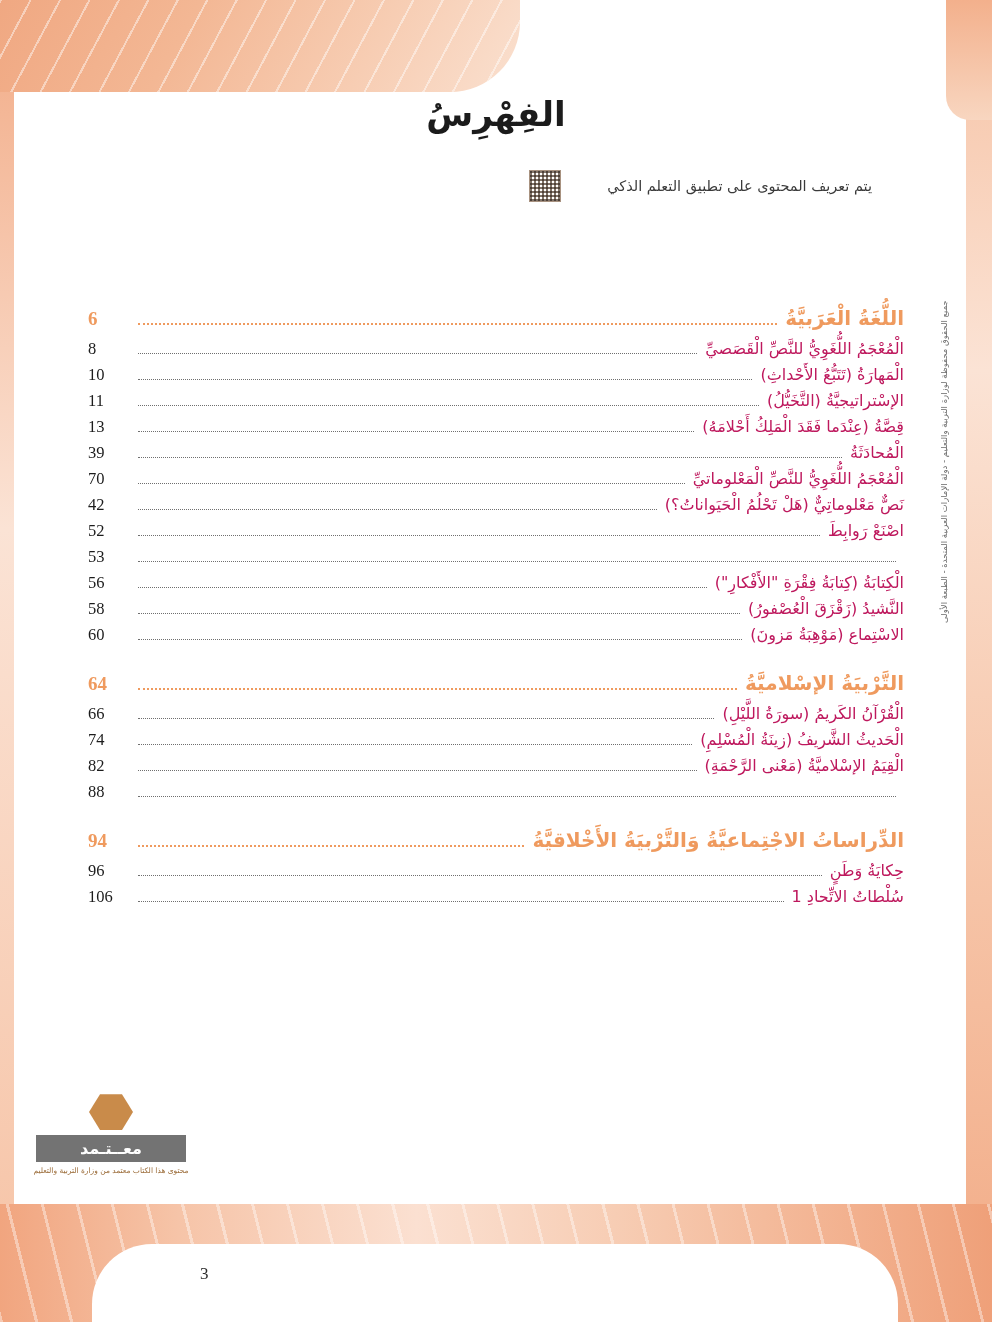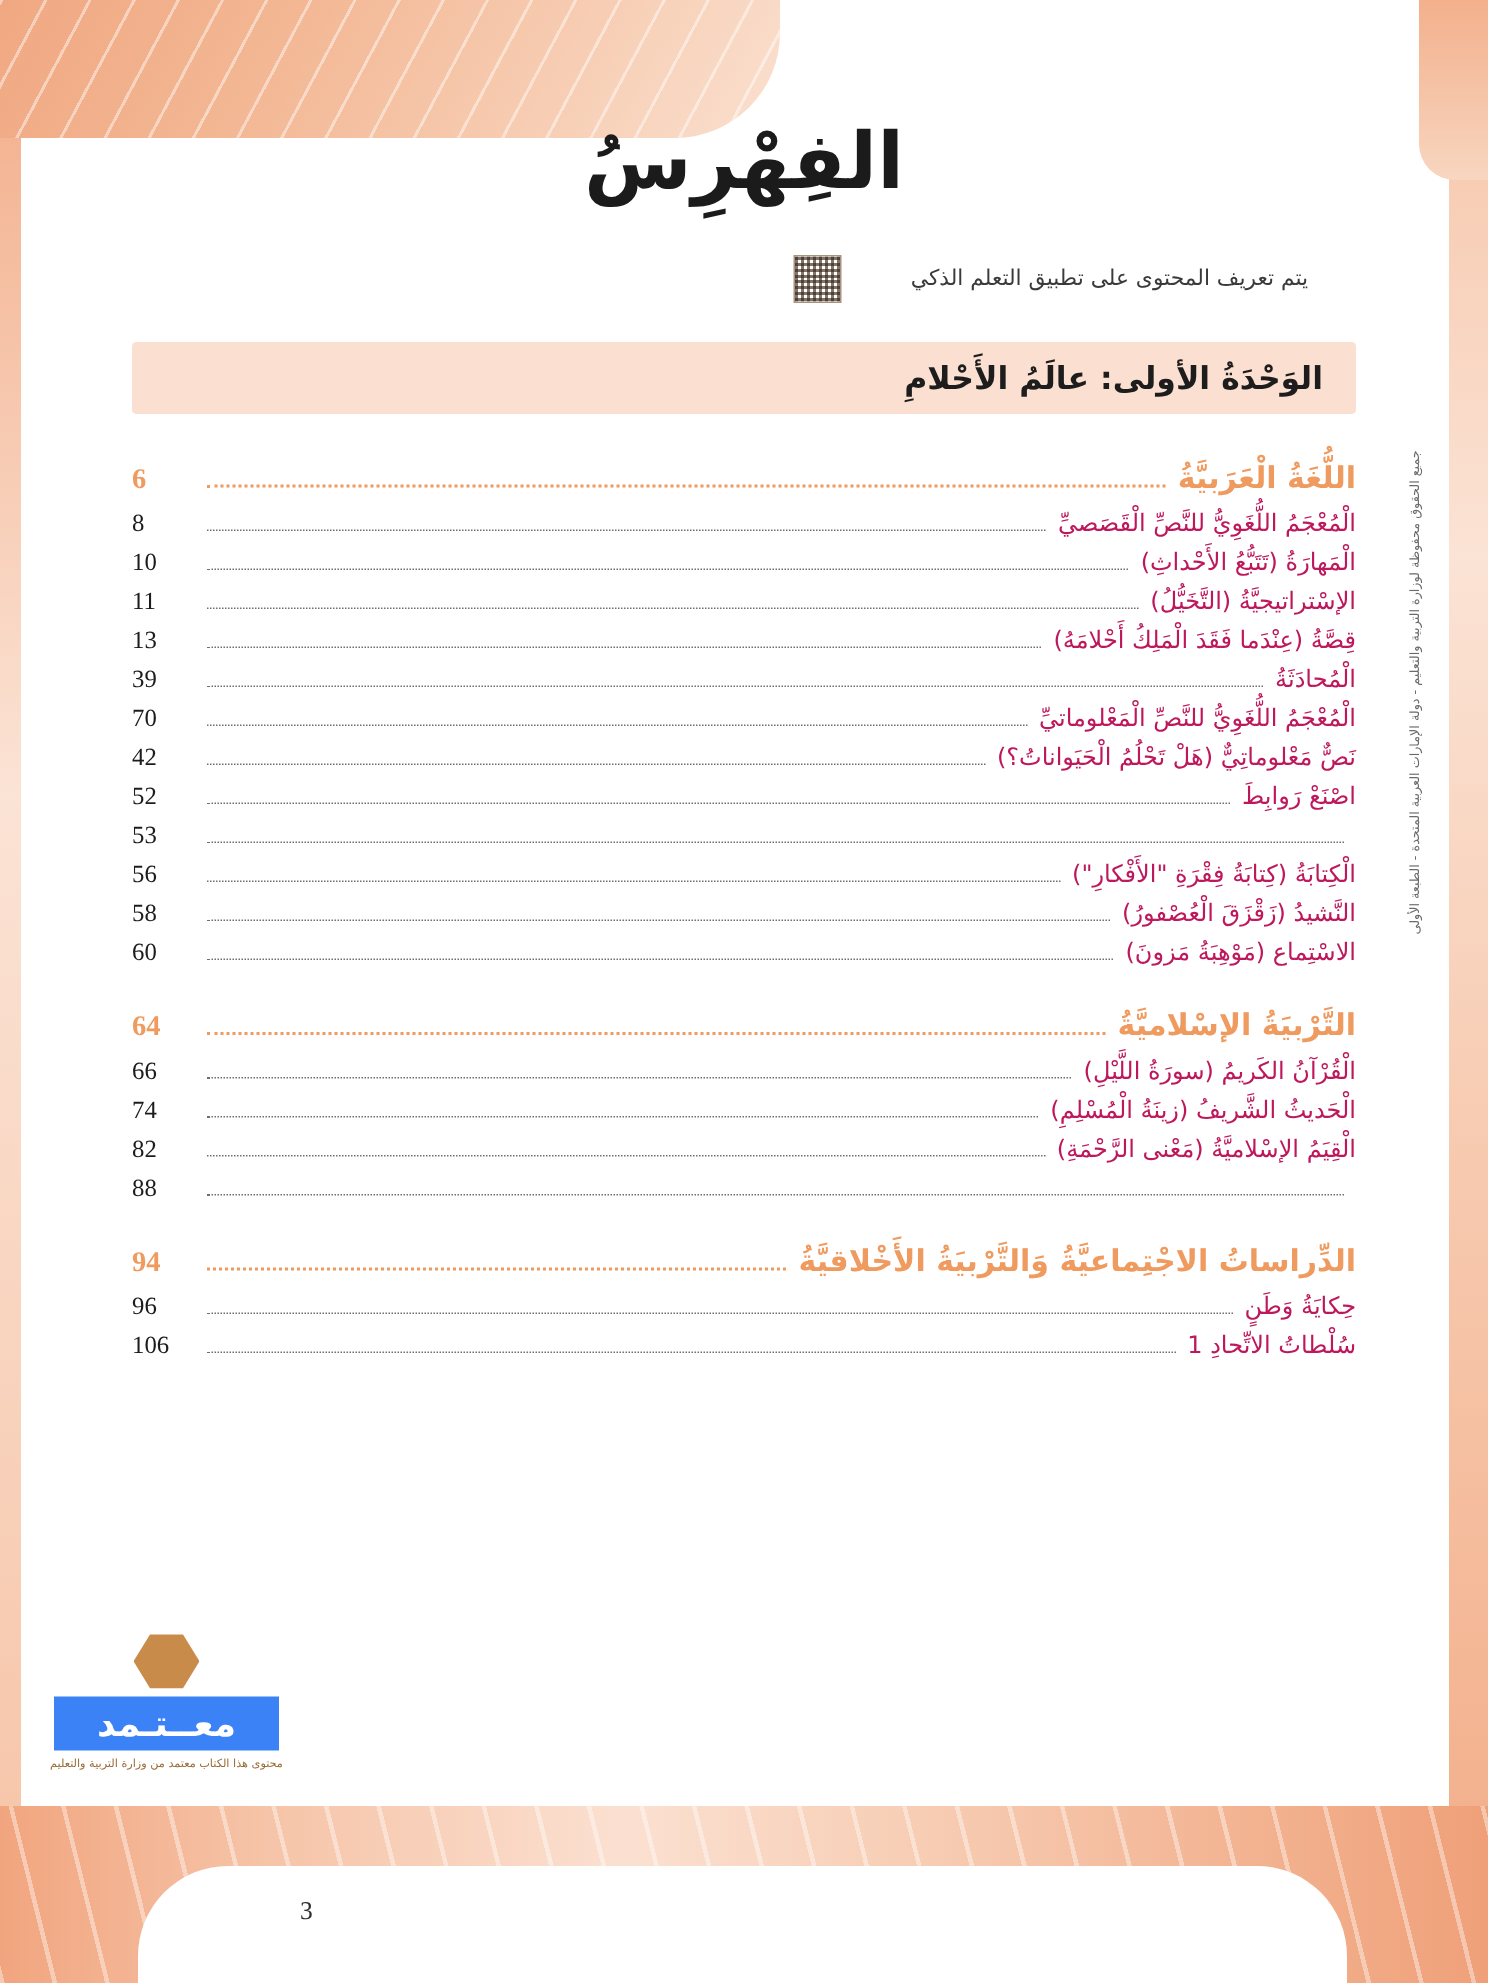--- a/index.html
+++ b/index.html
@@ -80,24 +80,24 @@
     left: 200px;
     bottom: 38px;
     font-size: 17px;
     color: #2d2d2d;
     font-family: "Liberation Serif", serif;
   }
 
   
   .title {
     position: absolute;
-    top: 78px;
+    top: 94px;
     left: 0; right: 0;
     text-align: center;
-    font-size: 52px;
+    font-size: 34px;
     font-weight: 700;
     color: #1b1b1b;
     letter-spacing: 1px;
     font-family: "DejaVu Sans", sans-serif;
   }
   .smart-note {
     position: absolute;
     top: 170px;
     right: 120px;
     display: flex;
@@ -232,23 +232,23 @@
   }
   .seal .hex {
     width: 44px; height: 38px;
     background: #c98b4a;
     clip-path: polygon(25% 3%, 75% 3%, 100% 50%, 75% 97%, 25% 97%, 0% 50%);
     display: flex; align-items: center; justify-content: center;
     color: #fff; font-size: 8px;
   }
   .seal .bar {
     width: 150px;
-    background: #3b82f6;
+    background: #737373;
     color: #fff;
-    font-size: 24px;
+    font-size: 16px;
     font-weight: 700;
     text-align: center;
     padding: 4px 0;
     letter-spacing: 2px;
   }
   .seal .cap {
     font-size: 7.5px;
     color: #9a6a36;
     text-align: center;
     line-height: 1.45;
@@ -265,23 +265,20 @@
   <div class="corner-tl"></div>
   <div class="corner-tr"></div>
 
   <div class="title">الفِهْرِسُ</div>
 
   <div class="smart-note">
     <span class="sn-text">يتم تعريف المحتوى على تطبيق التعلم الذكي</span>
     <span class="qr-box"></span>
   </div>
 
-  <div class="unit-banner">
-    <span>الوَحْدَةُ الأولى: عالَمُ الأَحْلامِ</span>
-  </div>
 
   <div class="toc">
 
     <div class="section">
       <div class="section-head">
         <span class="s-title">اللُّغَةُ الْعَرَبيَّةُ</span>
         <span class="leader"></span>
         <span class="s-page">6</span>
       </div>
       <div class="entry">

